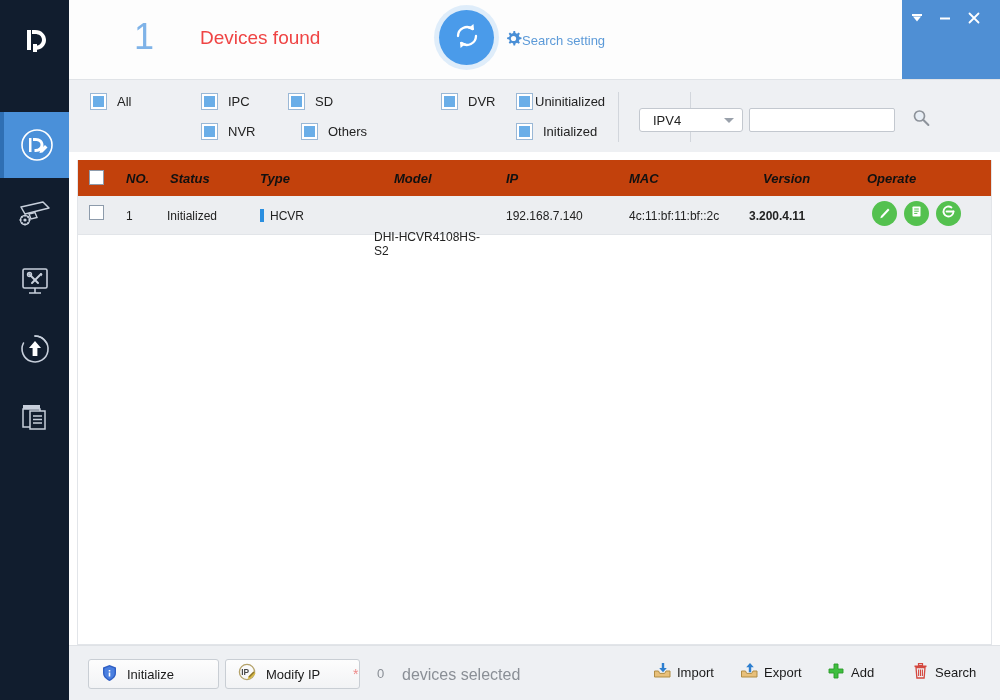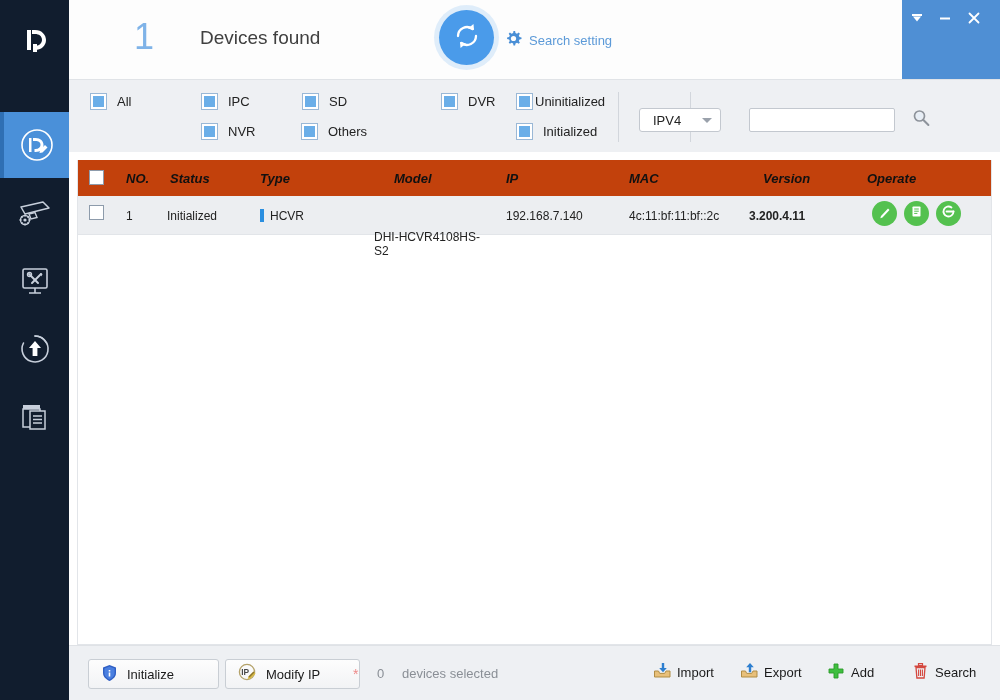--- a/index.html
+++ b/index.html
@@ -60,34 +60,34 @@
     width: 833px; height: 79px;
     background: #fdfdfd;
   }
   .count-num {
     position: absolute; left: 65px; top: 16px;
     font-size: 36px; color: #7fb3e8; font-weight: 400;
     letter-spacing: 0px;
   }
   .count-label {
     position: absolute; left: 131px; top: 27px;
-    font-size: 19px; color: #404040;
+    font-size: 19px; color: #ef4444;
   }
   .refresh-btn {
     position: absolute; left: 370px; top: 10px;
     width: 55px; height: 55px;
     border-radius: 50%;
     background: #4a9bea;
     display: flex; align-items: center; justify-content: center;
     cursor: pointer;
     box-shadow: 0 0 0 5px rgba(120,180,240,0.22);
   }
   .search-setting {
     position: absolute; left: 436px; top: 30px;
-    display: flex; align-items: center; gap: 7px;
+    display: flex; align-items: center; 
     cursor: pointer;
   }
   .search-setting .sslabel {
     font-size: 13px; color: #5c9ad8;
   }
 
   
   .filterbar {
     position: absolute; left: 69px; top: 79px;
     width: 931px; height: 73px;
@@ -127,21 +127,21 @@
     width: 1px; height: 50px;
     background: #d2d6dc;
   }
   .fdivider2 {
     position: absolute; left: 621px; top: 12px;
     width: 1px; height: 50px;
     background: #d2d6dc;
   }
   .ipselect {
     position: absolute; left: 639px; top: 108px;
-    width: 82px; height: 24px;
+    width: 104px; height: 24px;
     background: #ffffff;
     border: 1px solid #c3c8cf;
     border-radius: 3px;
     display: flex; align-items: center;
     font-size: 13px; color: #222;
     cursor: pointer;
     box-sizing: border-box;
   }
   .ipselect .ipval { margin-left: 13px; }
   .ipselect .caret {
@@ -244,21 +244,21 @@
   .sel-star {
     position: absolute; left: 353px; top: 666px;
     color: #e88; font-size: 14px;
   }
   .sel-count {
     position: absolute; left: 377px; top: 666px;
     font-size: 13px; color: #8a8f96;
   }
   .sel-text {
     position: absolute; left: 402px; top: 666px;
-    font-size: 13px; color: #8a8f96;
+    font-size: 16px; color: #8a8f96;
   }
   .tbtn {
     position: absolute; top: 662px;
     display: flex; align-items: center; gap: 6px;
     font-size: 13px; color: #1a1a1a;
     cursor: pointer;
   }
 </style>
 </head>
 <body>
@@ -385,21 +385,21 @@
 
   <div class="filterbar">
     <div class="fopt" style="left:22px; top:14px;">
       <span class="cb"></span>
       <span class="flabel">All</span>
     </div>
     <div class="fopt" style="left:133px; top:14px;">
       <span class="cb"></span>
       <span class="flabel">IPC</span>
     </div>
-    <div class="fopt" style="left:234px; top:14px;justify-content:space-between;">
+    <div class="fopt" style="left:220px; top:14px;justify-content:space-between;">
       <span class="cb"></span>
       <span class="flabel">SD</span>
     </div>
     <div class="fopt" style="left:333px; top:14px;padding-left:40px;">
       <span class="cb"></span>
       <span class="flabel">DVR</span>
     </div>
     <div class="fopt" style="left:133px; top:44px;">
       <span class="cb"></span>
       <span class="flabel">NVR</span>

